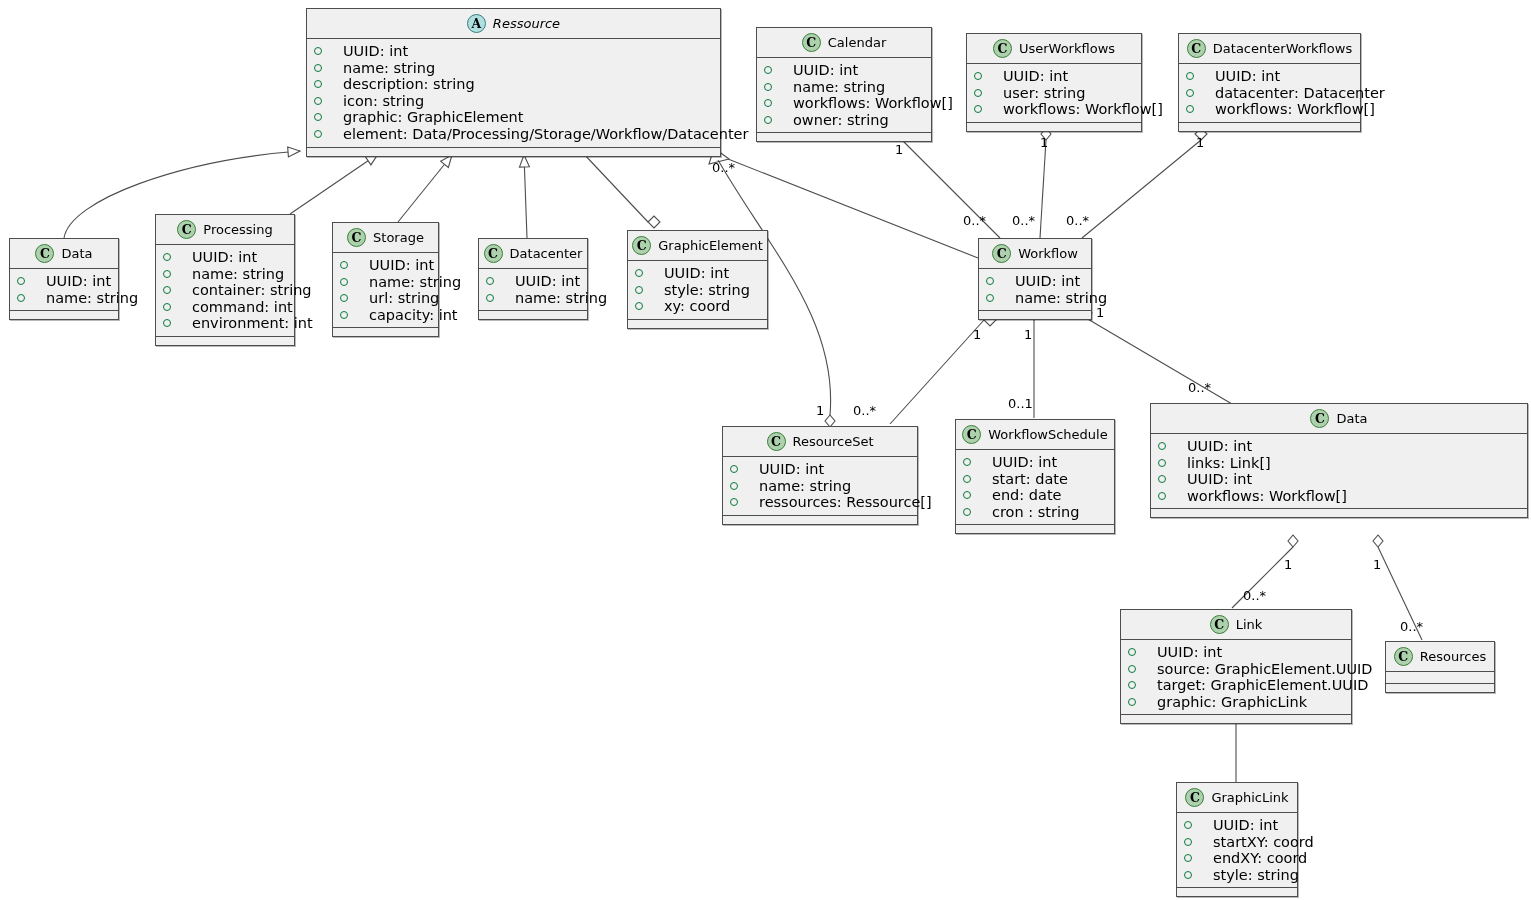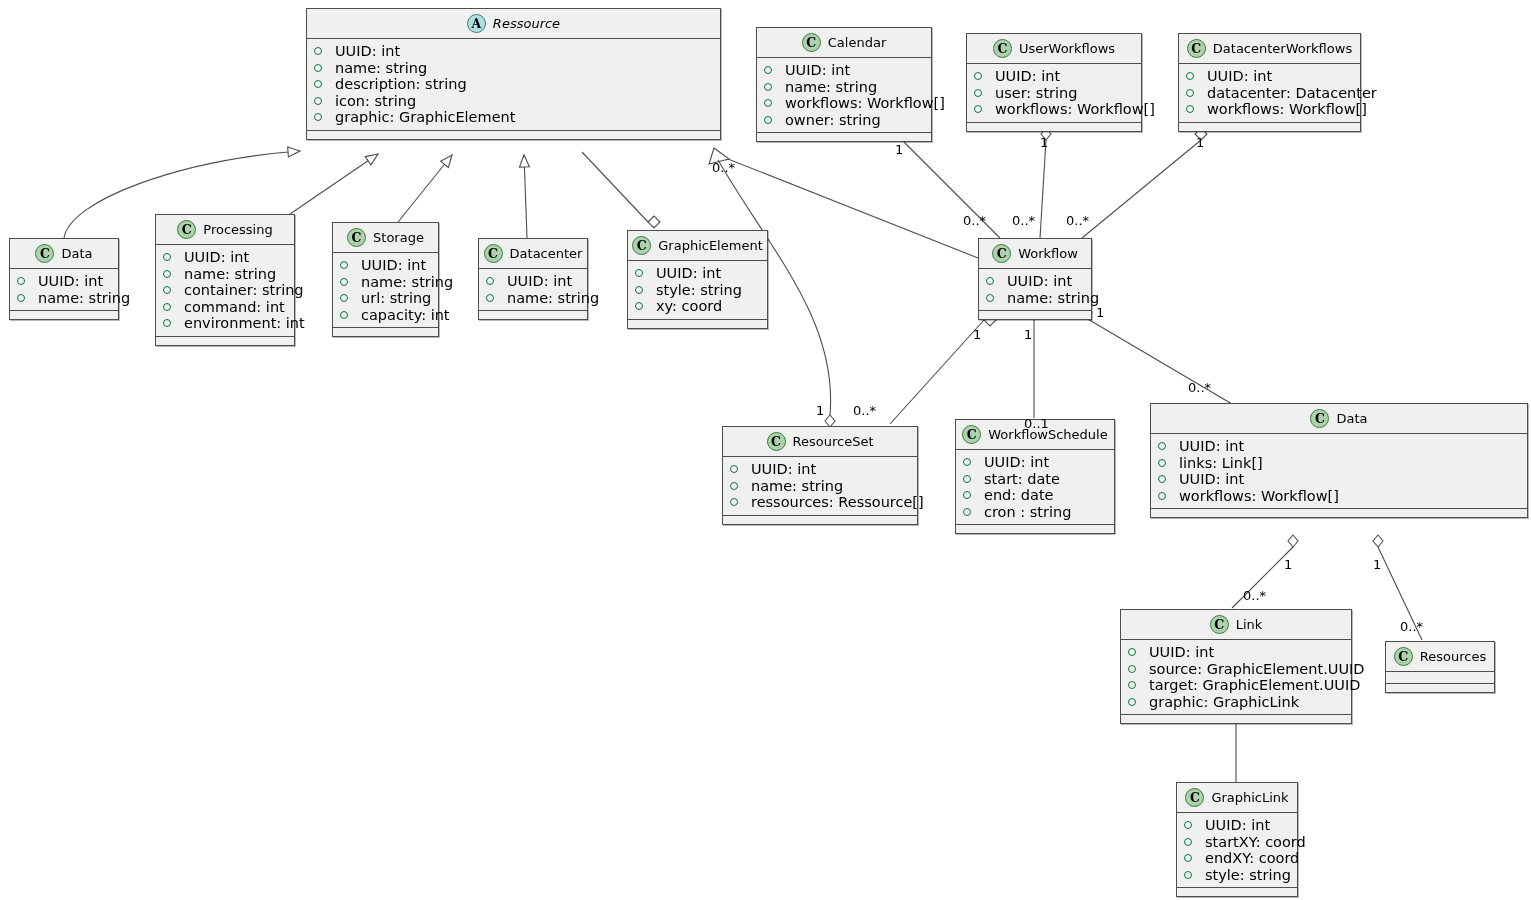--- a/index.html
+++ b/index.html
@@ -12,21 +12,21 @@
           background:#f0f0f0;box-shadow:1px 1px 0 rgba(0,0,0,.28);}
   .uhead{display:flex;align-items:center;justify-content:center;gap:7px;
          padding:5px 9px 5px 9px;background:#f0f0f0;
          border-bottom:1px solid #4d4d4d;white-space:nowrap;}
   .uname{font-size:13px;color:#000;}
   .uname.abstract{font-style:italic;}
   .uattrs{padding:4px 7px 4px 7px;background:#f0f0f0;
           border-bottom:1px solid #4d4d4d;}
   .uattrs.empty{padding:3px 7px;min-height:5px;}
   .umeths{background:#f0f0f0;min-height:8px;}
-  .attr{display:flex;align-items:baseline;gap:13px;font-size:14.5px;color:#000;
+  .attr{display:flex;align-items:baseline;gap:21px;font-size:14.5px;color:#000;
         line-height:16.6px;white-space:nowrap;}
   .vis{display:inline-block;width:8px;height:8px;border-radius:50%;
        border:1.3px solid #0a7a3c;box-sizing:border-box;background:transparent;
        flex:0 0 auto;position:relative;top:-1px;}
 
   .cicon{width:19px;height:19px;border-radius:50%;box-sizing:border-box;
          display:flex;align-items:center;justify-content:center;
          font-size:12.5px;font-weight:bold;color:#000;flex:0 0 auto;
          font-family:"DejaVu Serif","Liberation Serif",serif;}
   .cicon.c{background:#add1ad;border:1.3px solid #397e39;}
@@ -110,20 +110,24 @@
             <span class="vis"></span>
             <span>description: string</span>
           </div>
           <div class="attr">
             <span class="vis"></span>
             <span>icon: string</span>
           </div>
           <div class="attr">
             <span class="vis"></span>
             <span>graphic: GraphicElement</span>
+          </div>
+          <div class="attr">
+            <span class="vis"></span>
+            <span>element: Data/Processing/Storage/Workflow/Datacenter</span>
           </div>
         </div>
         <div class="umeths"></div>
       </div>
       <div class="uclass" style="left: 756px; top: 27px; width: 176px;">
         <div class="uhead">
           <span class="cicon c">C</span>
           <span class="uname">Calendar</span>
         </div>
         <div class="uattrs">
@@ -450,20 +454,20 @@
       <div class="mlabel" style="left: 1040px; top: 135px;">1</div>
       <div class="mlabel" style="left: 1196px; top: 135px;">1</div>
       <div class="mlabel" style="left: 963px; top: 213px;">0..*</div>
       <div class="mlabel" style="left: 1012px; top: 213px;">0..*</div>
       <div class="mlabel" style="left: 1066px; top: 213px;">0..*</div>
       <div class="mlabel" style="left: 973px; top: 327px;">1</div>
       <div class="mlabel" style="left: 1024px; top: 327px;">1</div>
       <div class="mlabel" style="left: 1096px; top: 305px;">1</div>
       <div class="mlabel" style="left: 816px; top: 403px;">1</div>
       <div class="mlabel" style="left: 853px; top: 403px;">0..*</div>
-      <div class="mlabel" style="left: 1008px; top: 416px; margin-left: 16px;">0..1</div>
+      <div class="mlabel" style="left: 1008px; top: 396px;">0..1</div>
       <div class="mlabel" style="left: 1188px; top: 380px;">0..*</div>
       <div class="mlabel" style="left: 1284px; top: 557px;">1</div>
       <div class="mlabel" style="left: 1243px; top: 588px;">0..*</div>
       <div class="mlabel" style="left: 1373px; top: 557px;">1</div>
       <div class="mlabel" style="left: 1400px; top: 619px;">0..*</div>
     </div>
 </div>
 
 </body></html>

